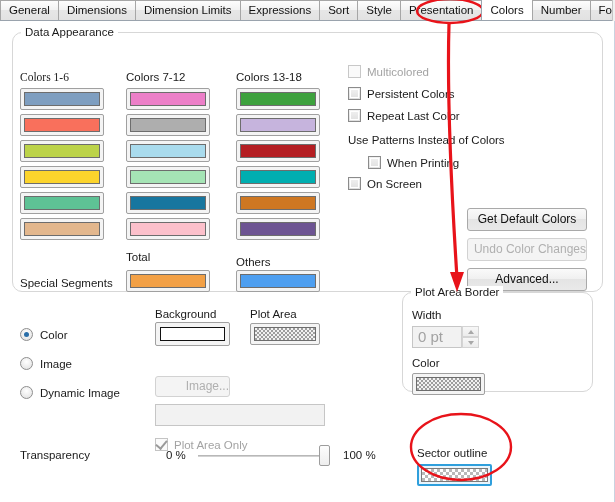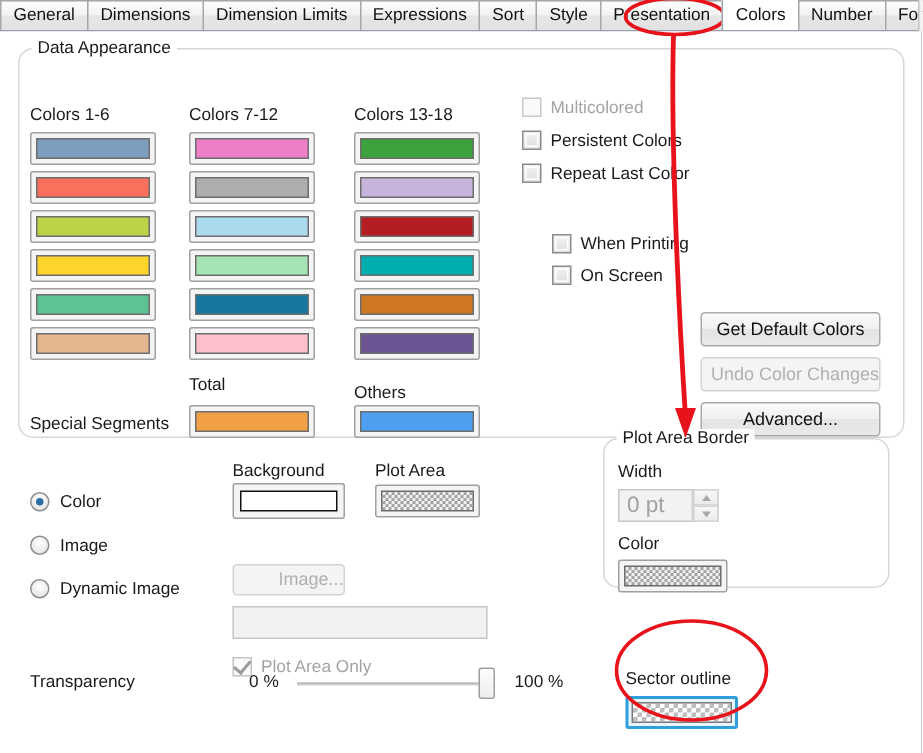--- a/index.html
+++ b/index.html
@@ -311,21 +311,21 @@
 
     <div class="tab-edge"></div>
   </div>
 
   <div class="body">
 
     <div class="group" style="left:12px; top:11px; width:591px; height:260px;">
       <span class="legend">Data Appearance</span>
     </div>
 
-    <div class="lbl" style="left:20px; top:50px;">Colors 1-6</div>
+    <div class="lbl" style="left:20px; top:50px;font-family:Liberation Serif, serif;">Colors 1-6</div>
     <div class="lbl" style="left:126px; top:50px;">Colors 7-12</div>
     <div class="lbl" style="left:236px; top:50px;">Colors 13-18</div>
 
     <div class="swatch" style="left:20px; top:67px;">
         <i style="background: rgb(126, 158, 192);"></i>
       </div>
     <div class="swatch" style="left:20px; top:93px;">
         <i style="background: rgb(249, 112, 92);"></i>
       </div>
     <div class="swatch" style="left:20px; top:119px;">
@@ -396,26 +396,27 @@
     </div>
     <div class="cb" style="left:348px; top:66px;">
       <span class="box inner"></span>
       <span class="txt">Persistent Colors</span>
     </div>
     <div class="cb" style="left:348px; top:88px;">
       <span class="box inner"></span>
       <span class="txt">Repeat Last Color</span>
     </div>
 
+    <div class="lbl" style="left:348px; top:113px;">Use Patterns Instead of Colors</div>
 
     <div class="cb" style="left:368px; top:135px;">
       <span class="box inner"></span>
       <span class="txt">When Printing</span>
     </div>
-    <div class="cb" style="left:368px; top:156px;">
+    <div class="cb" style="left:348px; top:156px;">
       <span class="box inner"></span>
       <span class="txt">On Screen</span>
     </div>
 
     <div class="btn" style="left:467px; top:187px; width:120px;">Get Default Colors</div>
     <div class="btn disabled" style="left:467px; top:217px; width:120px;">Undo Color Changes</div>
     <div class="btn" style="left:467px; top:247px; width:120px;">Advanced...</div>
 
 
     <div class="lbl" style="left:155px; top:287px;">Background</div>

